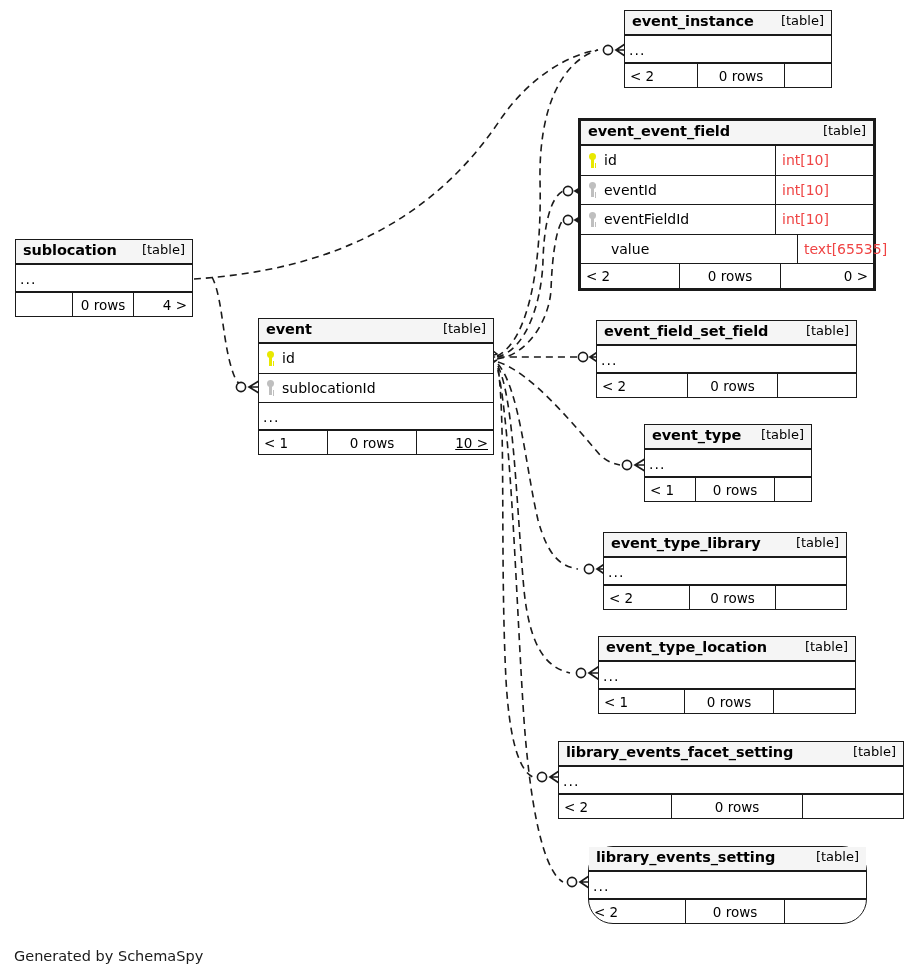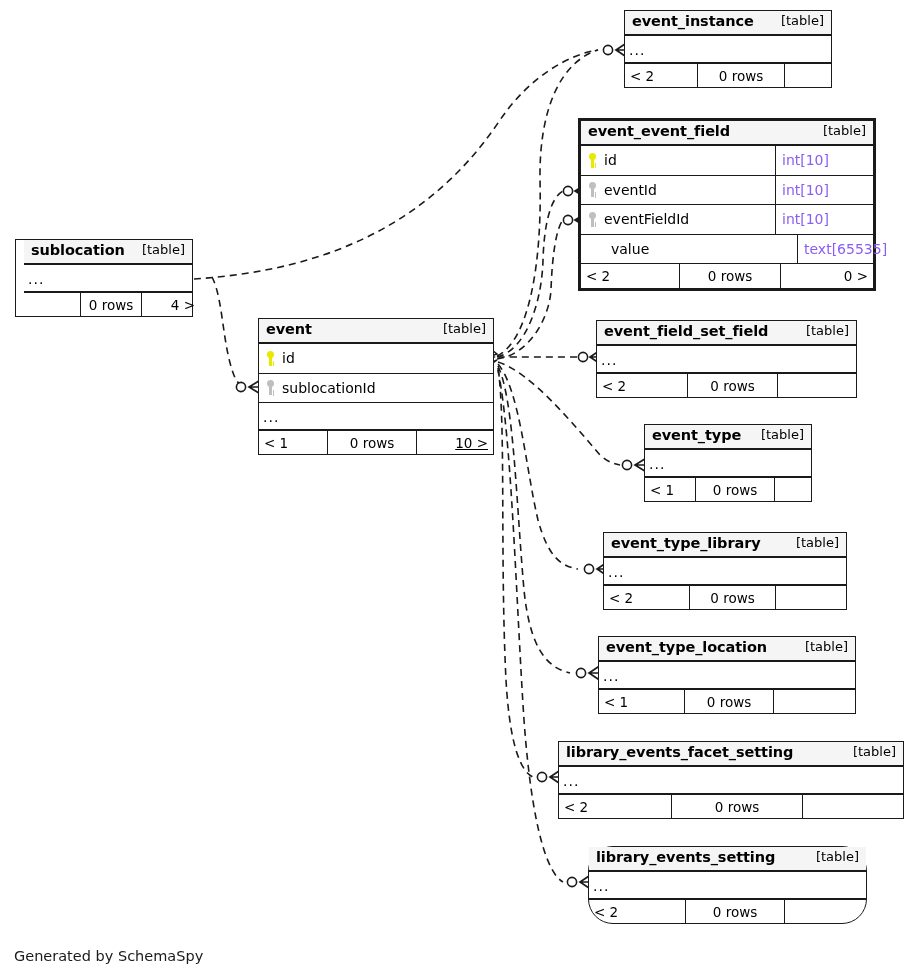--- a/index.html
+++ b/index.html
@@ -69,21 +69,21 @@
     flex: 1 1 auto;
     min-width: 0;
     padding-left: 6px;
     overflow: hidden;
   }
   .col-type {
     box-sizing: border-box;
     border-left: 1px solid #1a1a1a;
     padding: 0 6px;
     font-size: 14px;
-    color: #8b5cf6;
+    color: #ef4444;
     display: flex;
     align-items: center;
     height: 100%;
   }
   .col-name {
     font-size: 14px;
     color: #000000;
     padding-left: 6px;
   }
   .col-name.plain { padding-left: 24px; }
@@ -284,21 +284,21 @@
             <span class="col-name plain">value</span>
           </div>
           <div class="col-type" style="width: 76px;">text[65535]</div>
         </div>
         <div class="footer-row">
           <div class="fcell left" style="width: 98px; flex: 0 0 98px;">&lt; 2</div>
           <div class="fcell mid" style="width: 102px; flex: 0 0 102px;">0 rows</div>
           <div class="fcell right" style="width: 92px; flex: 0 0 92px;">0 &gt;</div>
         </div>
       </div>
-      <div class="tbl" style="left: 15px; top: 239px; width: 178px; padding-left: 8px;">
+      <div class="tbl" style="left: 15px; top: 239px; width: 178px;">
         <div class="tbl-title">
           <span class="tbl-name">sublocation</span>
           <span class="tbl-tag">[table]</span>
         </div>
         <div class="ellipsis-row thin-sep">...</div>
         <div class="footer-row">
           <div class="fcell left" style="width: 56px; flex: 0 0 56px;"></div>
           <div class="fcell mid" style="width: 62px; flex: 0 0 62px;">0 rows</div>
           <div class="fcell right" style="width: 58px; flex: 0 0 58px;">4 &gt;</div>
         </div>

